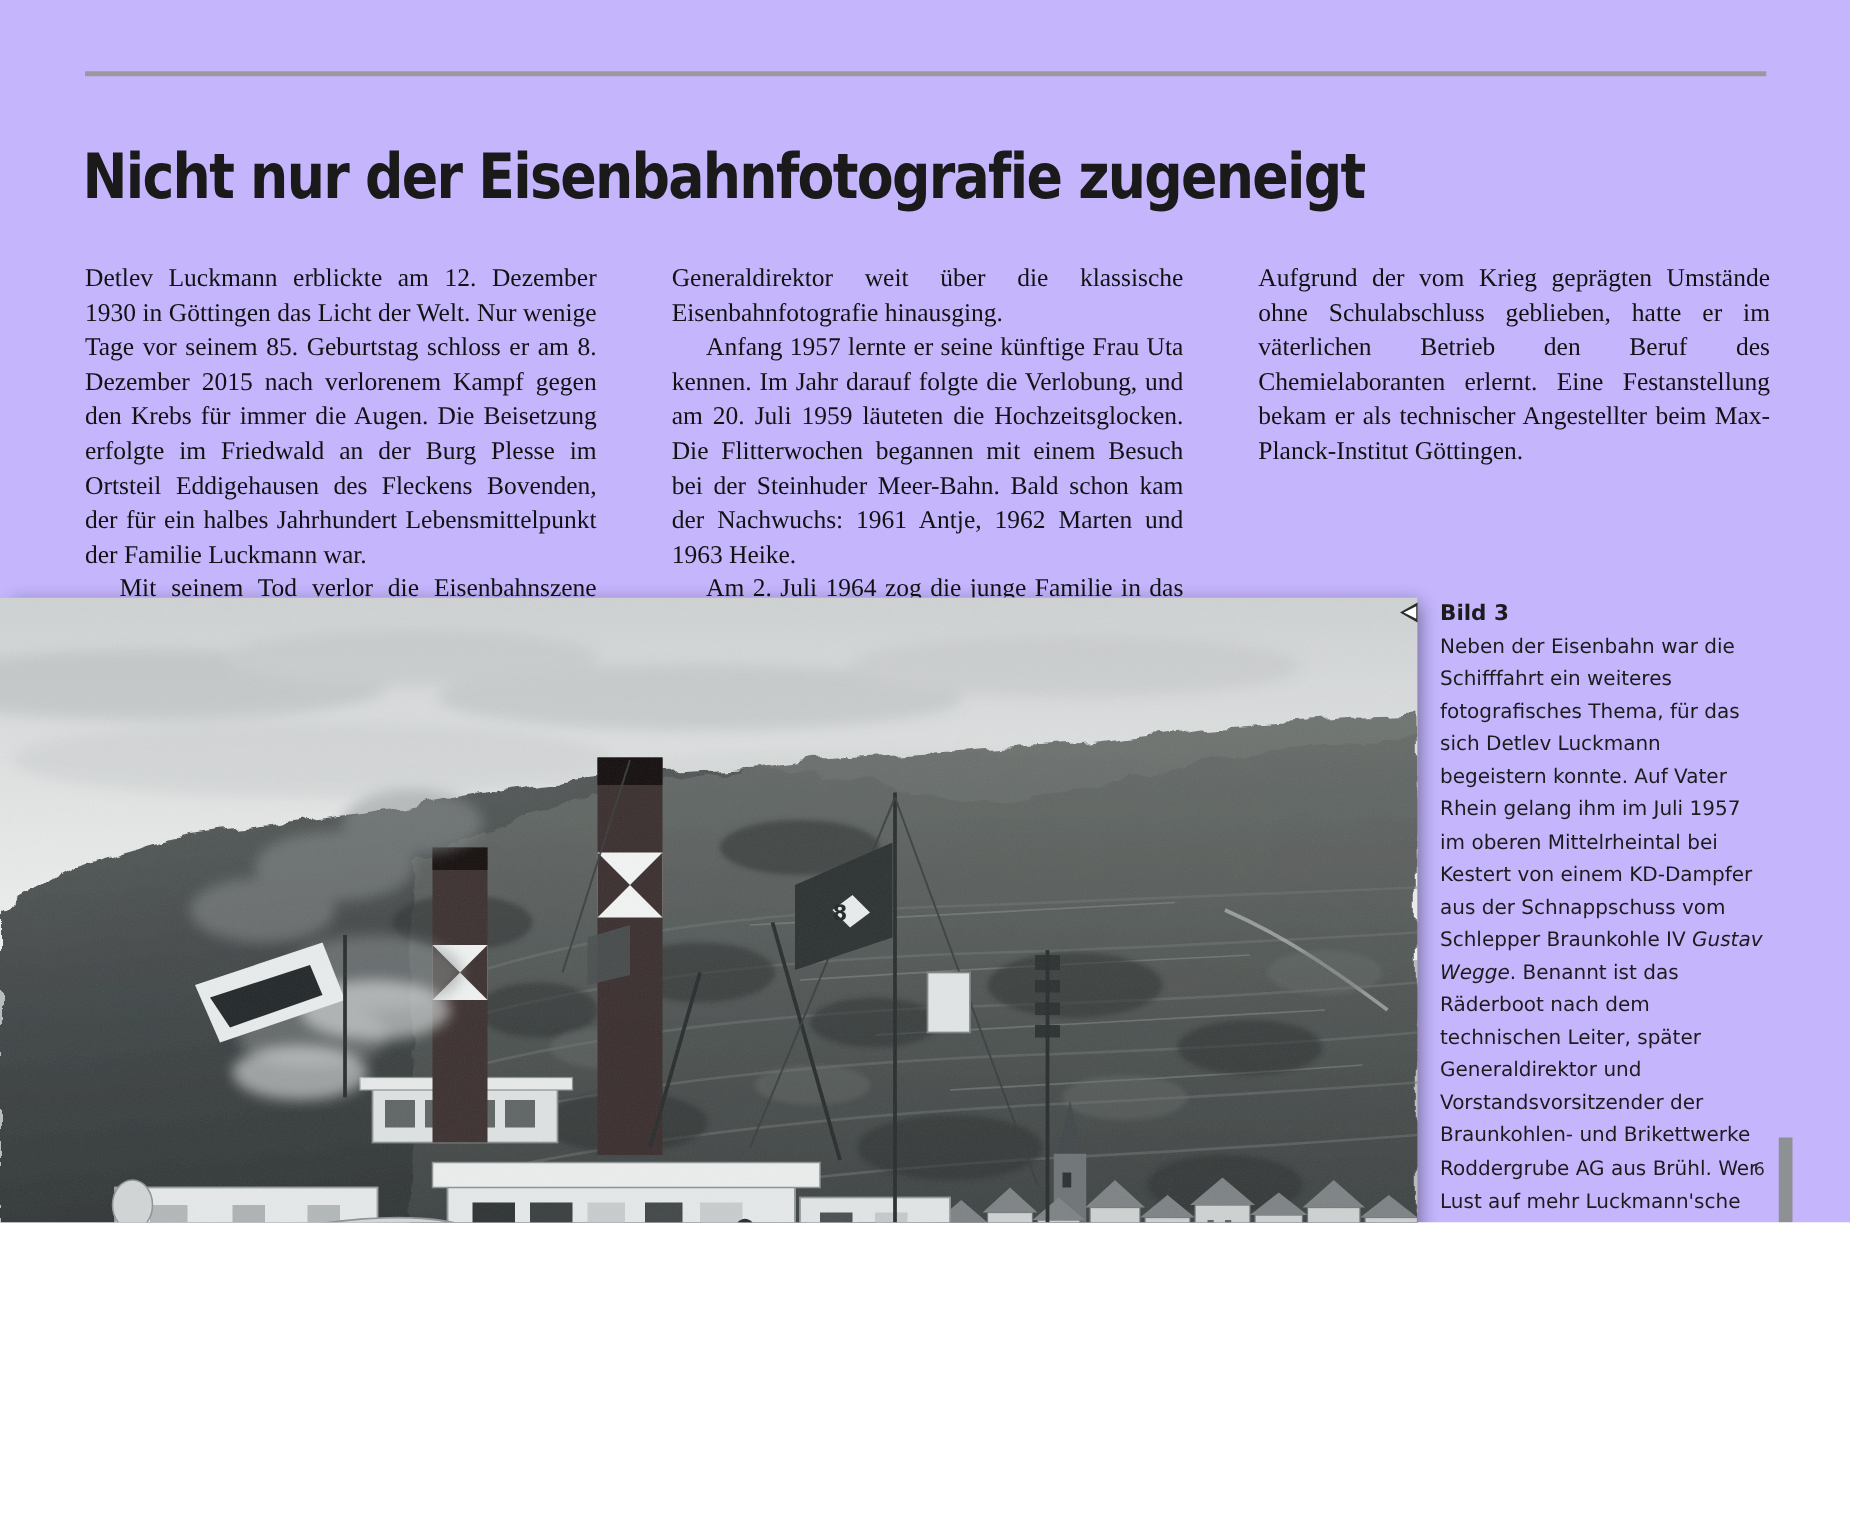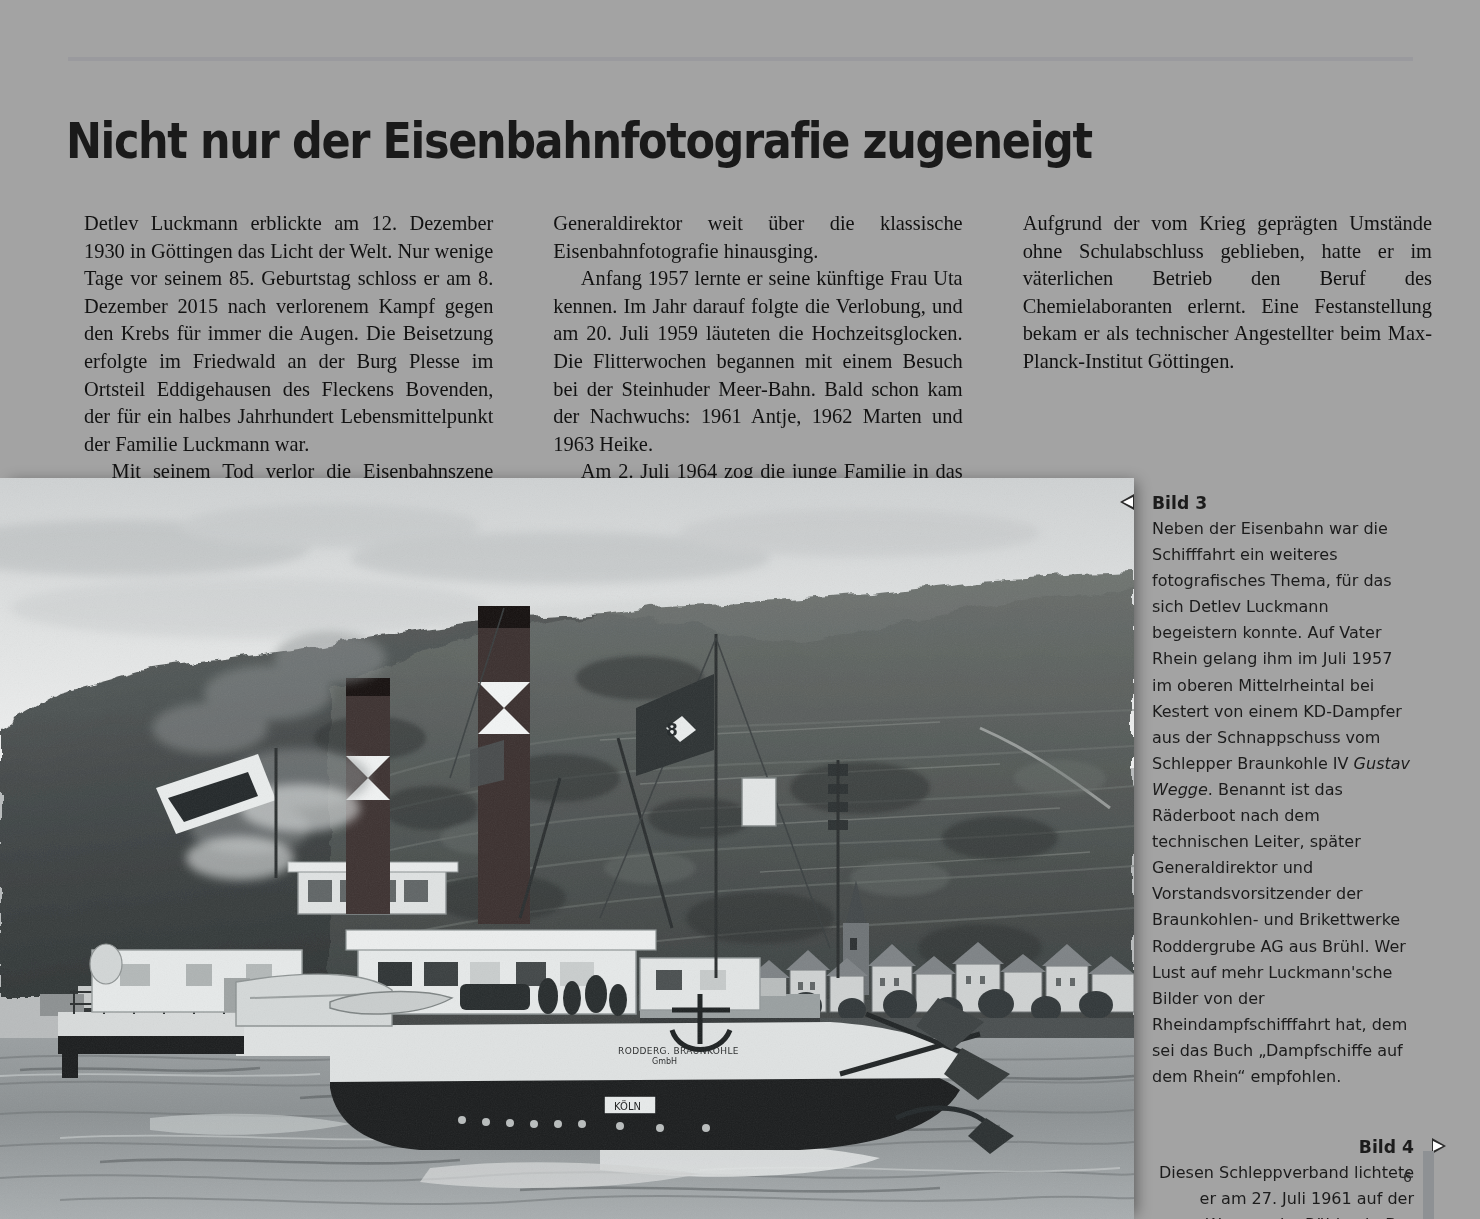--- a/index.html
+++ b/index.html
@@ -3,22 +3,22 @@
 <meta charset="utf-8">
 <style>
   html, body {
     margin: 0;
     padding: 0;
     background: #ffffff;
   }
   .page {
     position: relative;
     width: 1480px;
-    height: 1219px;
-    background: #a3a3a3;
+    height: 978px;
+    background: #c4b5fd;
     overflow: hidden;
     font-family: "Liberation Serif", serif;
   }
 
   
   .top-rule {
     position: absolute;
     left: 68px;
     top: 57px;
     width: 1345px;
@@ -44,21 +44,20 @@
   }
 
   
   .cols {
     position: absolute;
     left: 68px;
     top: 210px;
     width: 1348px;
     display: flex;
     gap: 60px;
-    margin-left: 16px;
   }
   .col {
     width: 421px;
     font-size: 20.4px;
     line-height: 27.6px;
     text-align: justify;
     color: #121212;
     hyphens: manual;
   }
   .col p { margin: 0; }
@@ -84,21 +83,20 @@
     top: 478px;
     width: 262px;
     font-family: "DejaVu Sans", sans-serif;
     color: #1c1c1c;
   }
   .cap-block { position: relative; }
   .cap-head {
     font-weight: 700;
     font-size: 17.2px;
     line-height: 26px;
-    margin-top: 12px;
   }
   .cap-body {
     font-size: 16px;
     line-height: 26.1px;
   }
   .cap3 { text-align: left; }
   .cap4 { text-align: right; margin-top: 44px; }
   .cap em { font-style: italic; }
 
   .tri {

